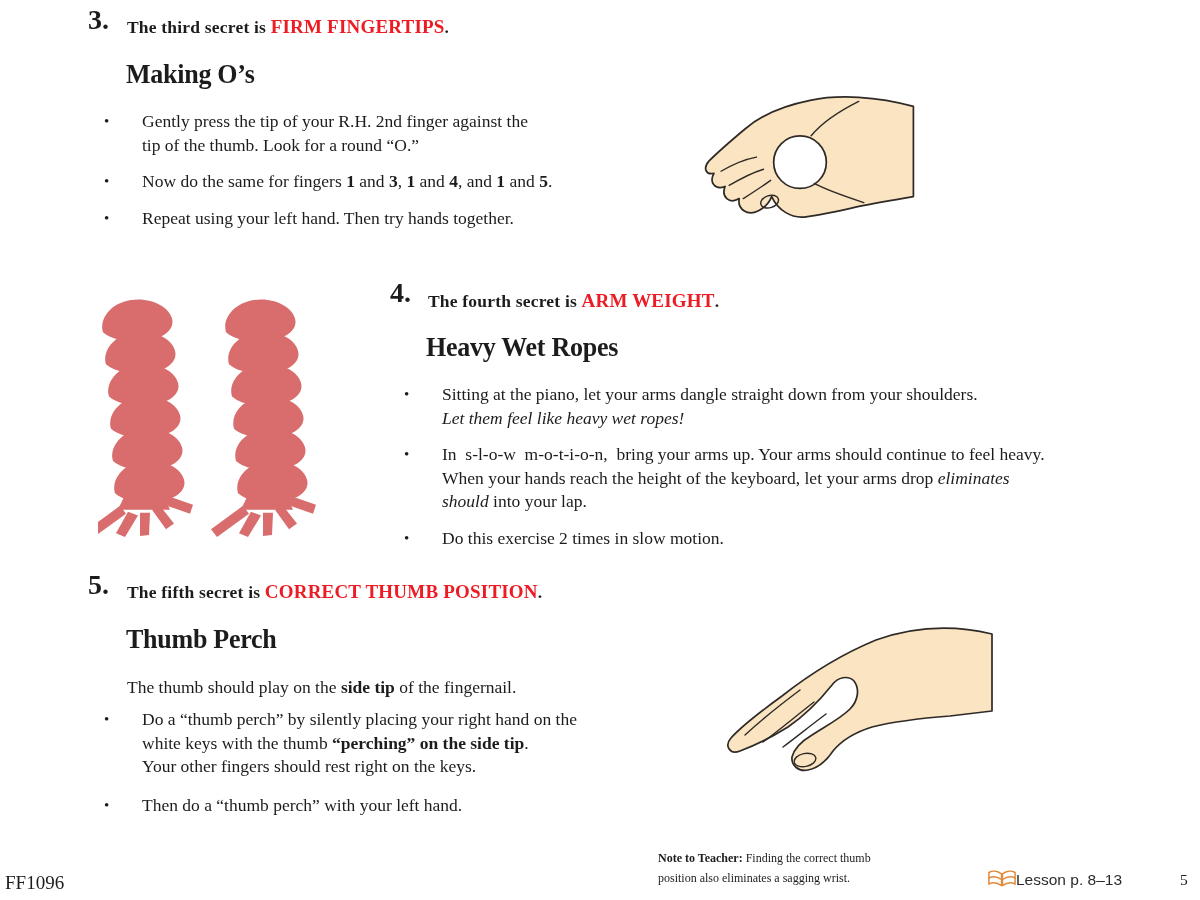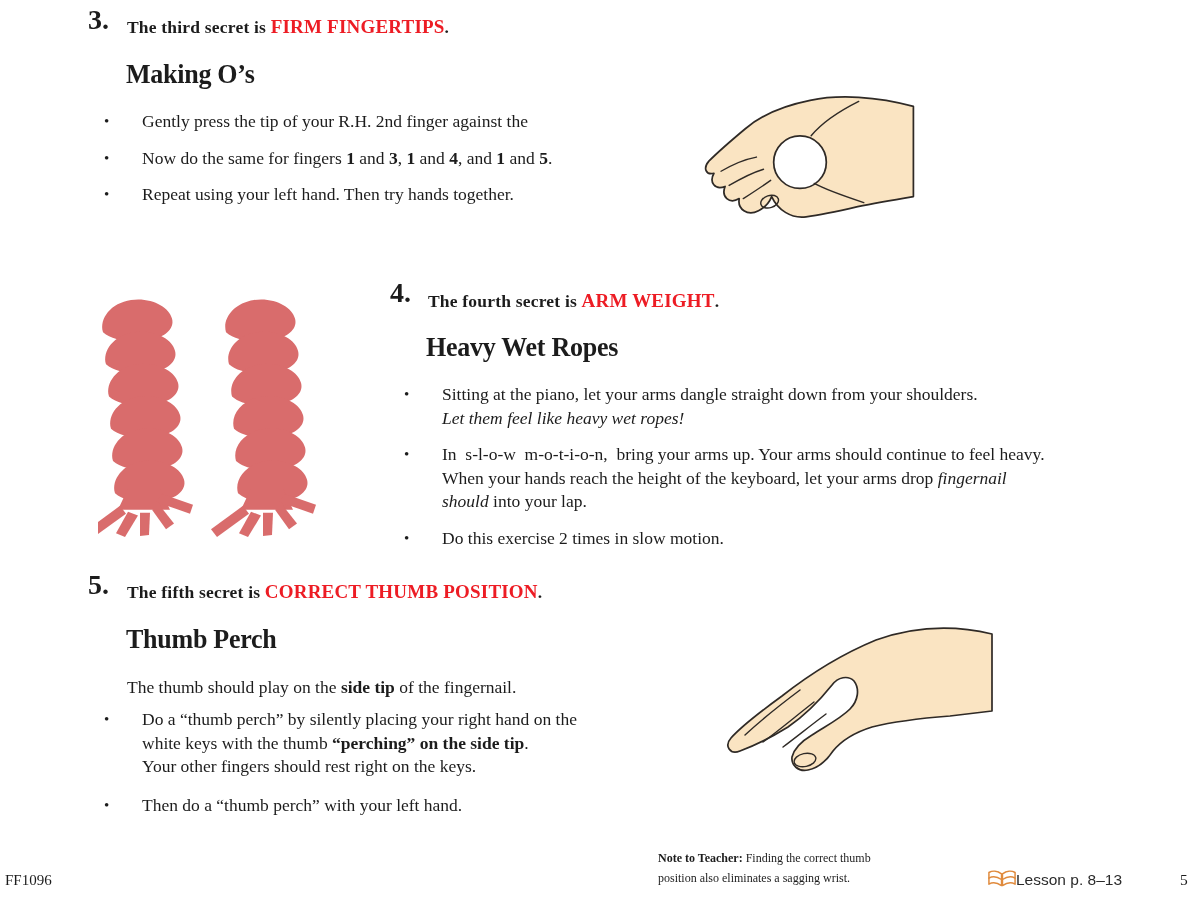--- a/index.html
+++ b/index.html
@@ -34,21 +34,21 @@
   #sec4-secret{left:428px;top:290px;}
   #sec4-heading{left:426px;top:331px;}
   #sec4-bullets{left:404px;top:383px;width:710px;}
   #ropes{left:98px;top:297px;width:236px;height:242px;}
   #sec5-num{left:88px;top:571px;}
   #sec5-secret{left:127px;top:581px;}
   #sec5-heading{left:126px;top:623px;}
   #sec5-intro{left:127px;top:676px;width:540px;}
   #sec5-bullets{left:104px;top:708px;width:560px;}
   #hand2{left:702px;top:608px;width:294px;height:180px;}
-  #footer-code{left:5px;top:872px;font-size:15px;}
+  #footer-code{left:5px;top:872px;font-size:19px;}
   #note{left:658px;top:849px;width:330px;font-size:12px;line-height:19.5px;}
   #note .line{white-space:normal;}
   #lesson{left:988px;top:870px;display:flex;align-items:center;
           font-family:"Liberation Sans",sans-serif;font-size:15.5px;color:#2b2b2b;}
   #page-num{left:1180px;top:871px;font-size:15.5px;}
   
   .skin{fill:var(--skin);stroke:var(--ink);stroke-width:1.7;stroke-linejoin:round;stroke-linecap:round;}
   .detail{fill:none;stroke:var(--ink);stroke-width:1.4;stroke-linecap:round;}
   .hole{fill:#fff;stroke:var(--ink);stroke-width:1.7;}
   .ropeshape{fill:var(--rope);stroke:none;}
@@ -60,20 +60,21 @@
 <div class="abs num" id="sec3-num">3.</div>
 <div class="abs secret" id="sec3-secret">
     <div class="line"><span class="b">The third secret is </span><span class="b red">FIRM FINGERTIPS</span><span class="b">.</span></div>
   </div>
 <div class="abs heading" id="sec3-heading">Making O’s</div>
 <div class="abs body-text" id="sec3-bullets">
     <div class="bullet-row">
       <span class="marker">•</span>
       <div class="bullet-content">
         <div class="line"><span class="">Gently press the tip of your R.H. 2nd finger against the</span></div>
+        <div class="line"><span class="">tip of the thumb. Look for a round “O.”</span></div>
       </div>
     </div>
     <div class="bullet-row">
       <span class="marker">•</span>
       <div class="bullet-content">
         <div class="line"><span class="">Now do the same for fingers </span><span class="b">1</span><span class=""> and </span><span class="b">3</span><span class="">, </span><span class="b">1</span><span class=""> and </span><span class="b">4</span><span class="">, and </span><span class="b">1</span><span class=""> and </span><span class="b">5</span><span class="">.</span></div>
       </div>
     </div>
     <div class="bullet-row">
       <span class="marker">•</span>
@@ -104,21 +105,21 @@
       <span class="marker">•</span>
       <div class="bullet-content">
         <div class="line"><span class="">Sitting at the piano, let your arms dangle straight down from your shoulders.</span></div>
         <div class="line"><span class="i">Let them feel like heavy wet ropes!</span></div>
       </div>
     </div>
     <div class="bullet-row">
       <span class="marker">•</span>
       <div class="bullet-content">
         <div class="line"><span class="">In  s-l-o-w  m-o-t-i-o-n,  bring your arms up. Your arms should continue to feel heavy.</span></div>
-        <div class="line"><span class="">When your hands reach the height of the keyboard, let your arms drop </span><span class="i">fingernail</span></div>
+        <div class="line"><span class="">When your hands reach the height of the keyboard, let your arms drop </span><span class="i">eliminates</span></div>
         <div class="line"><span class="i">should</span><span class=""> into your lap.</span></div>
       </div>
     </div>
     <div class="bullet-row">
       <span class="marker">•</span>
       <div class="bullet-content">
         <div class="line"><span class="">Do this exercise 2 times in slow motion.</span></div>
       </div>
     </div>
   </div>

